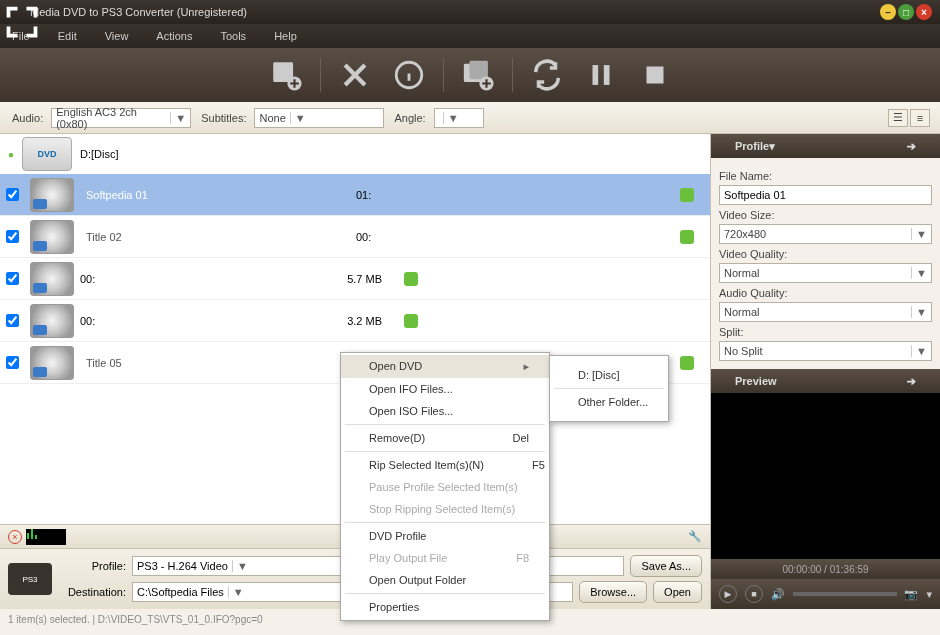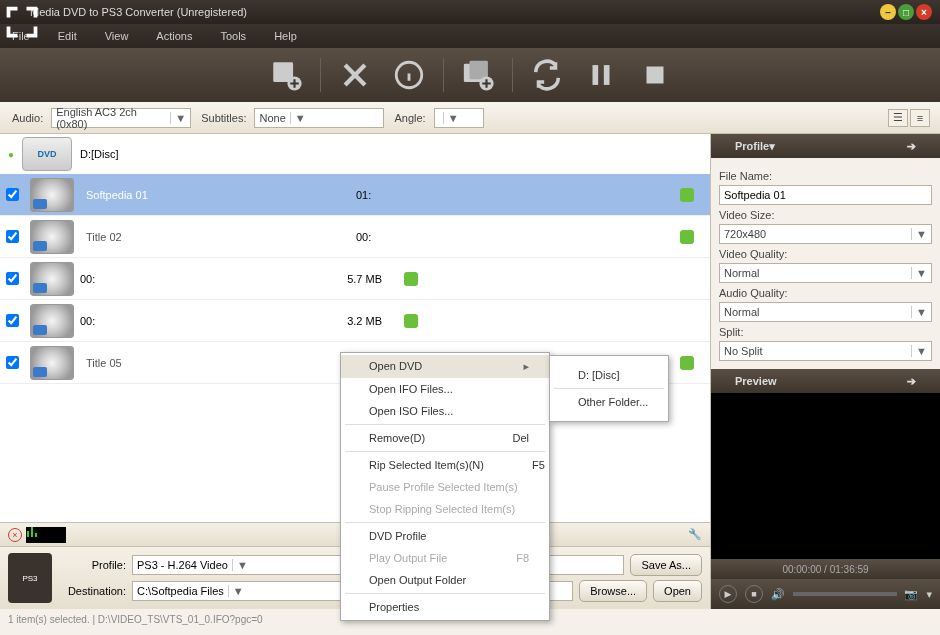--- a/index.html
+++ b/index.html
@@ -56,21 +56,21 @@
 .panel-body label { display: block; margin-bottom: 3px; margin-top: 4px; }
 .panel-body .combo, .panel-body input[type="text"] { width: 100%; background: #fff; border: 1px solid #b8b0a0; height: 20px; padding: 0 4px; font-size: 11px; display: flex; align-items: center; justify-content: space-between; }
 .preview-area { background: #000; flex: 1; min-height: 130px; }
 .preview-timeline { background: linear-gradient(#5a4f45, #3d342b); height: 20px; display: flex; align-items: center; justify-content: center; color: #aaa; font-size: 10px; }
 .preview-controls { background: linear-gradient(#5a4f45, #3d342b); height: 30px; display: flex; align-items: center; padding: 0 8px; gap: 8px; color: #ccc; }
 .pctrl { width: 18px; height: 18px; display: flex; align-items: center; justify-content: center; border: 1px solid #777; border-radius: 50%; font-size: 9px; }
 .cpubar { background: linear-gradient(#f5f0e6, #e5dfd0); height: 24px; display: flex; align-items: center; padding: 0 8px; border-top: 1px solid #c5bfb0; font-size: 11px; color: #555; }
 .cpu-vis { width: 40px; height: 16px; background: #000; margin-left: 4px; }
 .cpu-vis span { display: inline-block; width: 2px; background: #3c3; margin: 0 1px; }
 .bottombar { background: linear-gradient(#f5f0e6, #e5dfd0); padding: 6px 8px; display: flex; align-items: center; gap: 8px; border-top: 1px solid #c5bfb0; }
-.bigbtn { width: 44px; height: 50px; background: #3a322c; border-radius: 4px; display: flex; align-items: center; justify-content: center; color: #fff; font-size: 8px; }
+.bigbtn { width: 44px; height: 32px; background: #3a322c; border-radius: 4px; display: flex; align-items: center; justify-content: center; color: #fff; font-size: 8px; }
 .btn { background: linear-gradient(#fdfbf5, #e0dacb); border: 1px solid #b0a894; height: 22px; padding: 0 10px; border-radius: 5px; font-size: 11px; display: flex; align-items: center; }
 .statusbar { height: 20px; display: flex; align-items: center; padding: 0 8px; font-size: 10px; color: #888; background: #f5f1ea; }
 .context-menu { position: absolute; background: #fff; border: 1px solid #aaa; box-shadow: 2px 2px 6px rgba(0,0,0,0.3); font-size: 11px; color: #333; padding: 2px 0; z-index: 100; }
 .cm-item { padding: 5px 20px 5px 28px; display: flex; justify-content: space-between; gap: 48px; white-space: nowrap; }
 .cm-item.highlighted { background: #e8e4da; }
 .cm-item.disabled { color: #aaa; }
 .cm-sep { height: 1px; background: #ddd; margin: 2px 4px; }
 .cm-arrow { color: #666; }
 .submenu { position: absolute; left: 100%; top: 0; background: #fff; border: 1px solid #aaa; box-shadow: 2px 2px 6px rgba(0,0,0,0.3); padding: 8px 0; min-width: 120px; }
 .fullscreen-icon { position: absolute; top: 4px; left: 4px; width: 36px; height: 36px; z-index: 200; }

